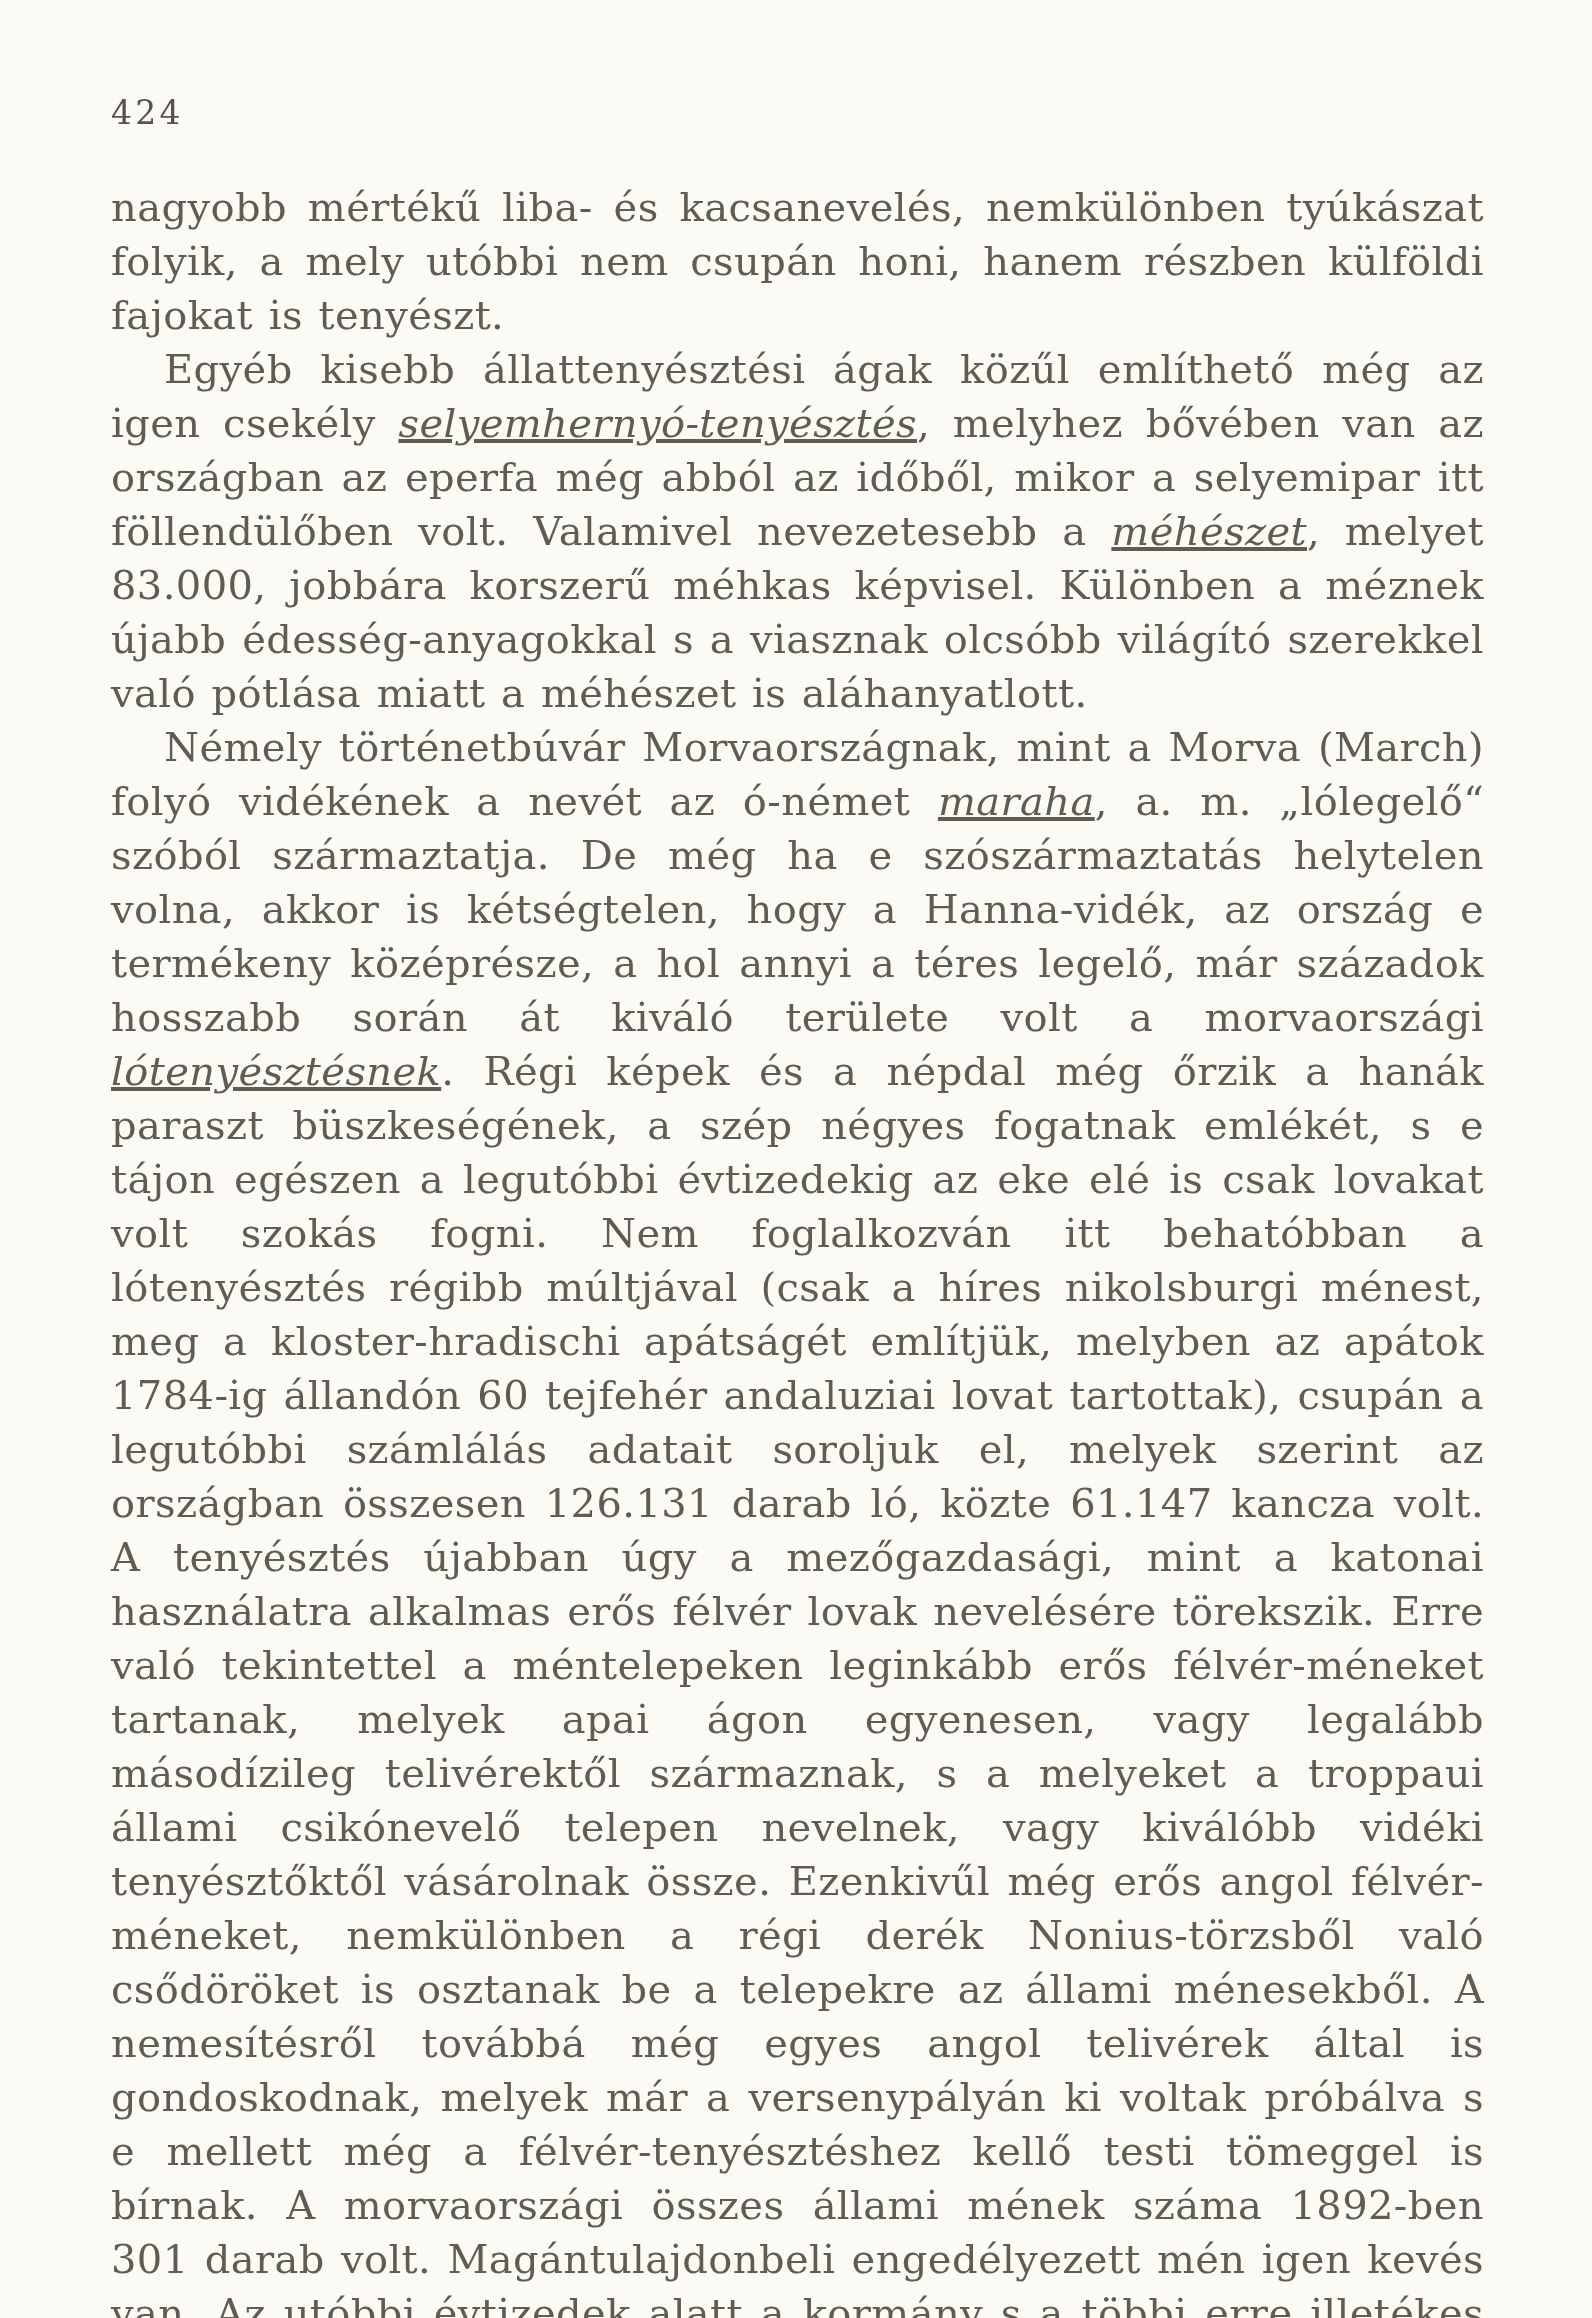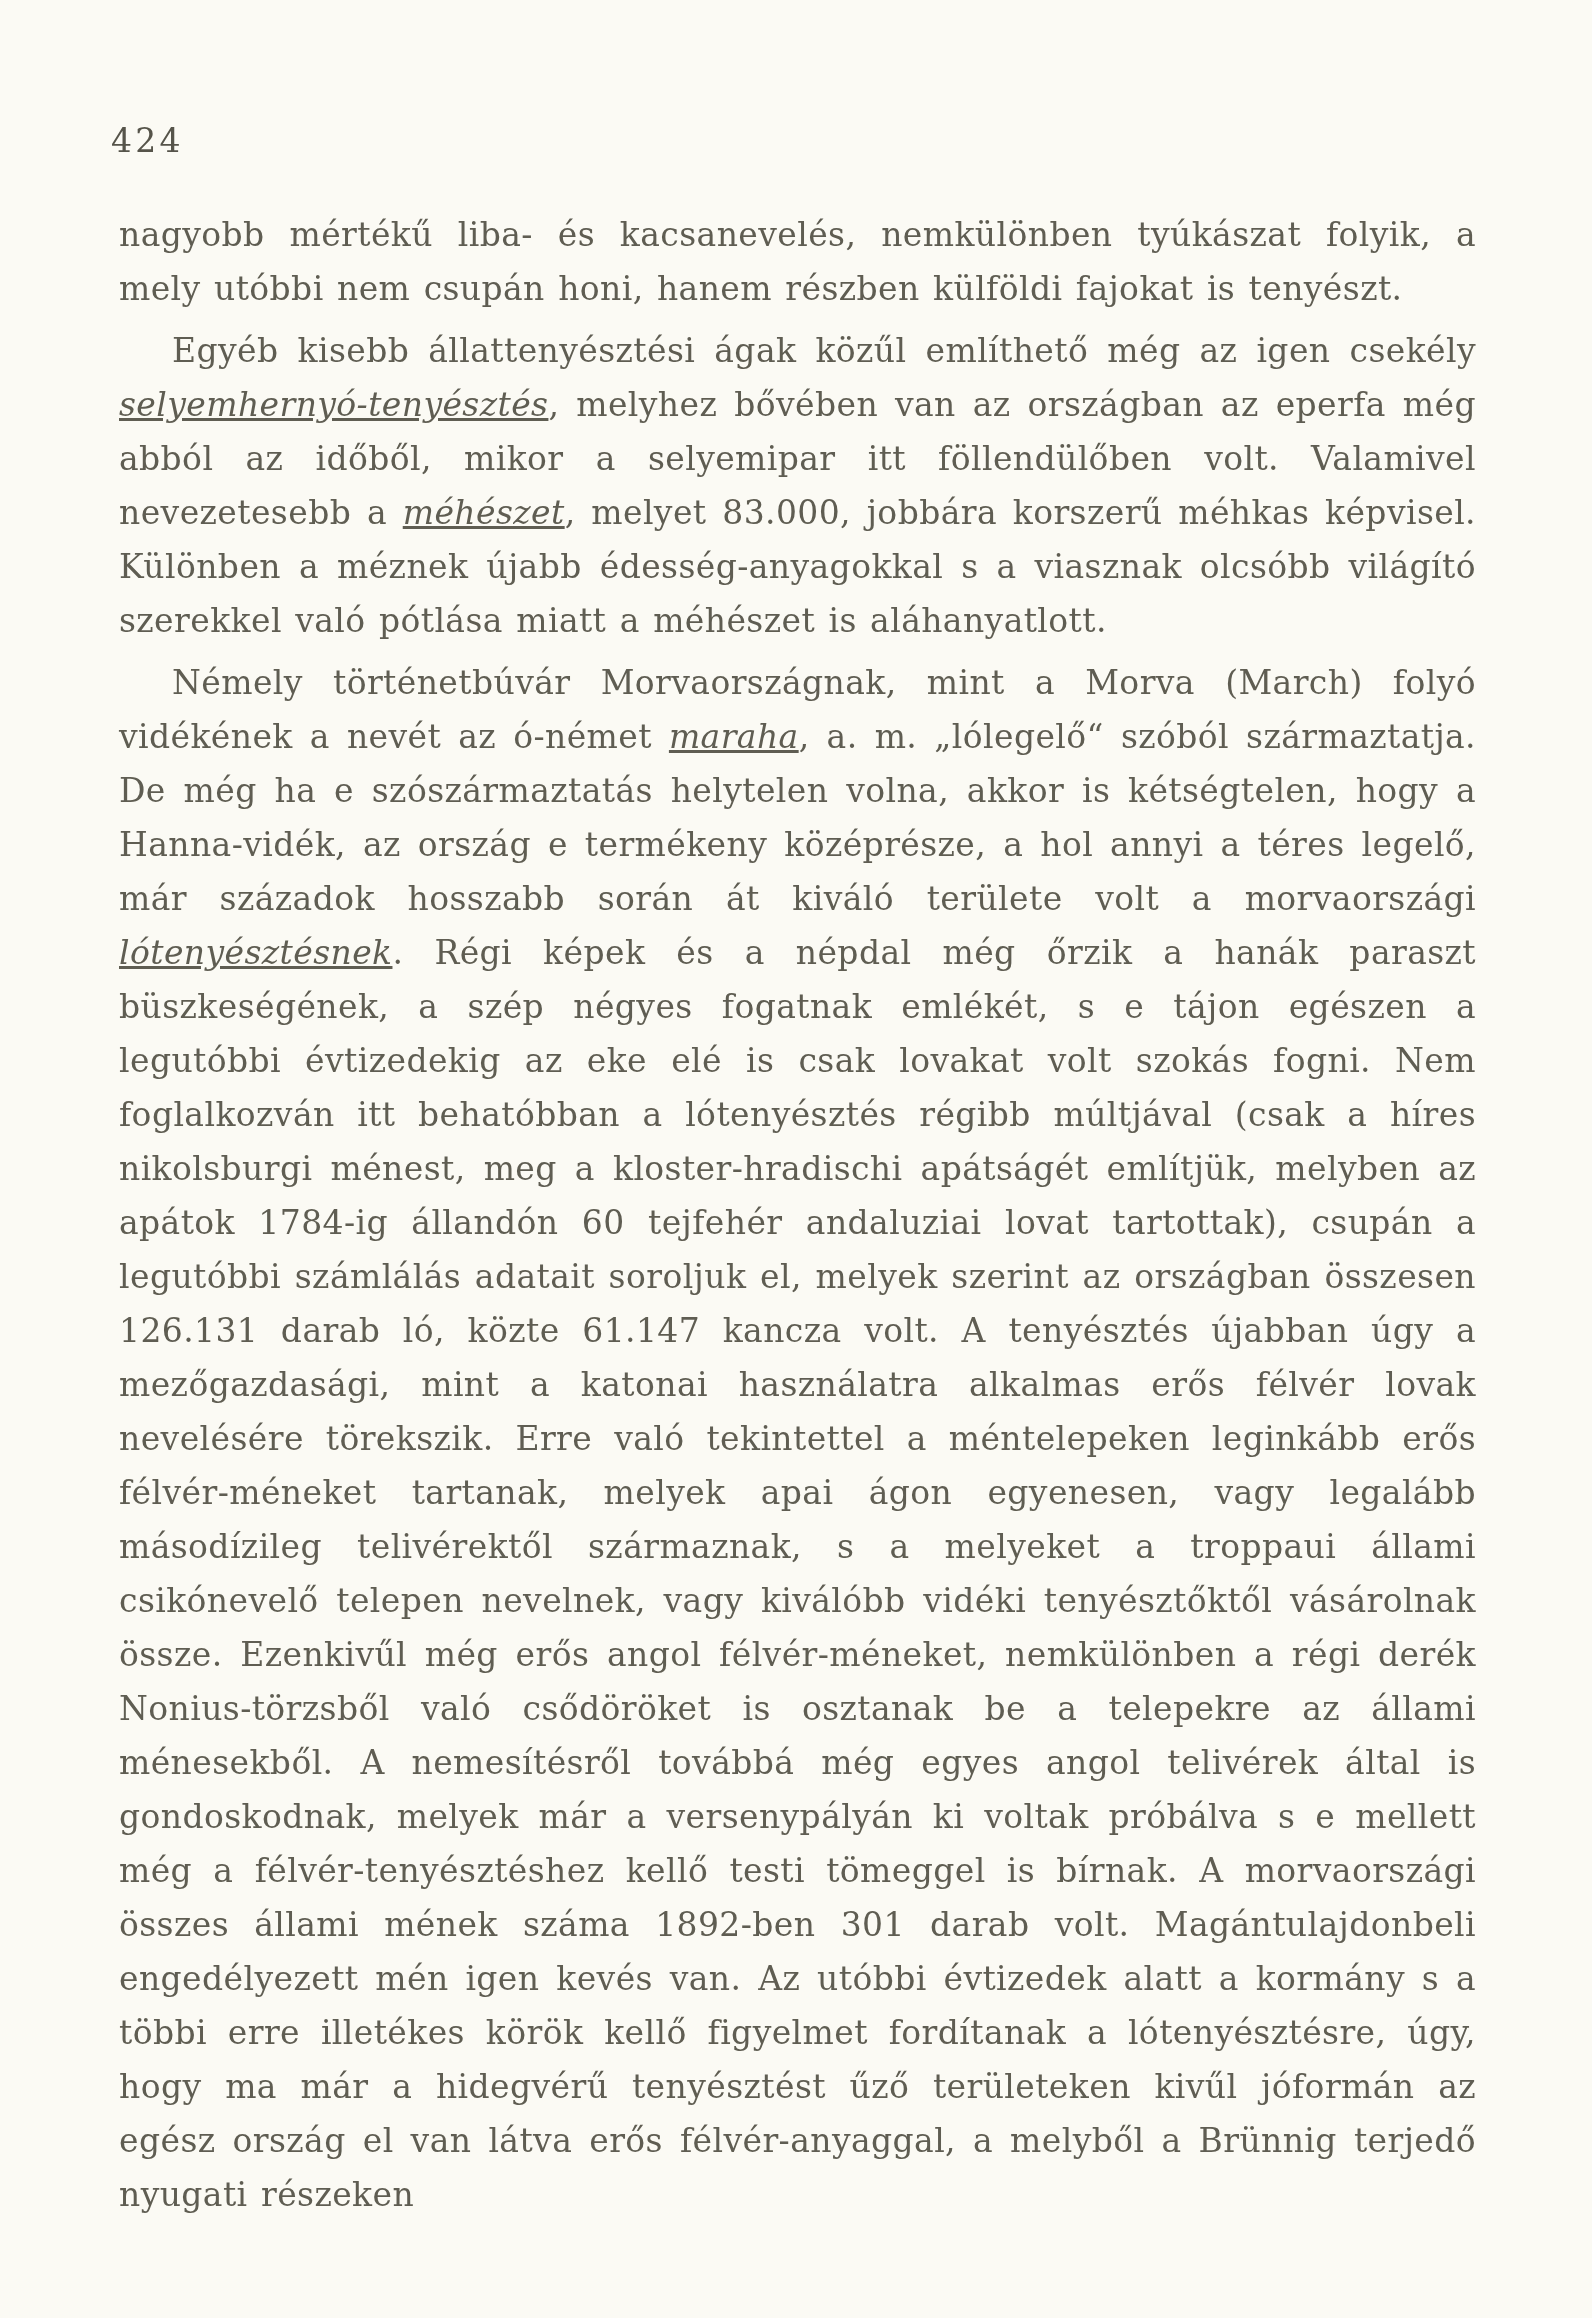--- a/index.html
+++ b/index.html
@@ -23,40 +23,40 @@
   .page-number {
     font-size: 33px;
     letter-spacing: 3.3px;
     color: #56544a;
     margin: 0 0 48px 0;
   }
   .text-block {
     width: 1373px;
   }
   .para {
-    margin: 8px;
-    font-size: 33px;
+    margin: 0;
+    font-size: 40px;
     line-height: 54px;
     text-align: justify;
     word-spacing: 2.5px;
     letter-spacing: 0.4px;
     color: inherit;
   }
   .para.indent {
     text-indent: 53px;
   }
   .italic {
     font-style: italic;
     text-decoration: underline;
   }
 </style>
 </head>
 <body style="background: rgb(251, 250, 244);">
 
 <div class="page" style="color: rgb(95, 93, 82);">
-  <div class="page-number" style="color: rgb(86, 84, 74); margin-top: 28px;">424</div>
+  <div class="page-number" style="color: rgb(86, 84, 74);">424</div>
   <div class="text-block">
       <p class="para"><span class="">nagyobb mértékű liba- és kacsanevelés, nemkülönben tyúkászat folyik, a mely utóbbi nem csupán honi, hanem részben külföldi fajokat is tenyészt.</span></p>
       <p class="para indent"><span class="">Egyéb kisebb állattenyésztési ágak közűl említhető még az igen csekély </span><span class="italic">selyemhernyó-tenyésztés</span><span class="">, melyhez bővében van az országban az eperfa még abból az időből, mikor a selyemipar itt föllendülőben volt. Valamivel nevezetesebb a </span><span class="italic">méhészet</span><span class="">, melyet 83.000, jobbára korszerű méhkas képvisel. Különben a méznek újabb édesség-anyagokkal s a viasznak olcsóbb világító szerekkel való pótlása miatt a méhészet is aláhanyatlott.</span></p>
       <p class="para indent"><span class="">Némely történetbúvár Morvaországnak, mint a Morva (March) folyó vidékének a nevét az ó-német </span><span class="italic">maraha</span><span class="">, a. m. „lólegelő“ szóból származtatja. De még ha e szószármaztatás helytelen volna, akkor is kétségtelen, hogy a Hanna-vidék, az ország e termékeny középrésze, a hol annyi a téres legelő, már századok hosszabb során át kiváló területe volt a morvaországi </span><span class="italic">lótenyésztésnek</span><span class="">. Régi képek és a népdal még őrzik a hanák paraszt büszkeségének, a szép négyes fogatnak emlékét, s e tájon egészen a legutóbbi évtizedekig az eke elé is csak lovakat volt szokás fogni. Nem foglalkozván itt behatóbban a lótenyésztés régibb múltjával (csak a híres nikolsburgi ménest, meg a kloster-hradischi apátságét említjük, melyben az apátok 1784-ig állandón 60 tejfehér andaluziai lovat tartottak), csupán a legutóbbi számlálás adatait soroljuk el, melyek szerint az országban összesen 126.131 darab ló, közte 61.147 kancza volt. A tenyésztés újabban úgy a mezőgazdasági, mint a katonai használatra alkalmas erős félvér lovak nevelésére törekszik. Erre való tekintettel a méntelepeken leginkább erős félvér-méneket tartanak, melyek apai ágon egyenesen, vagy legalább másodízileg telivérektől származnak, s a melyeket a troppaui állami csikónevelő telepen nevelnek, vagy kiválóbb vidéki tenyésztőktől vásárolnak össze. Ezenkivűl még erős angol félvér-méneket, nemkülönben a régi derék Nonius-törzsből való csődöröket is osztanak be a telepekre az állami ménesekből. A nemesítésről továbbá még egyes angol telivérek által is gondoskodnak, melyek már a versenypályán ki voltak próbálva s e mellett még a félvér-tenyésztéshez kellő testi tömeggel is bírnak. A morvaországi összes állami mének száma 1892-ben 301 darab volt. Magántulajdonbeli engedélyezett mén igen kevés van. Az utóbbi évtizedek alatt a kormány s a többi erre illetékes körök kellő figyelmet fordítanak a lótenyésztésre, úgy, hogy ma már a hidegvérű tenyésztést űző területeken kivűl jóformán az egész ország el van látva erős félvér-anyaggal, a melyből a Brünnig terjedő nyugati részeken</span></p>
     </div>
 </div>
 
 
 </body></html>

